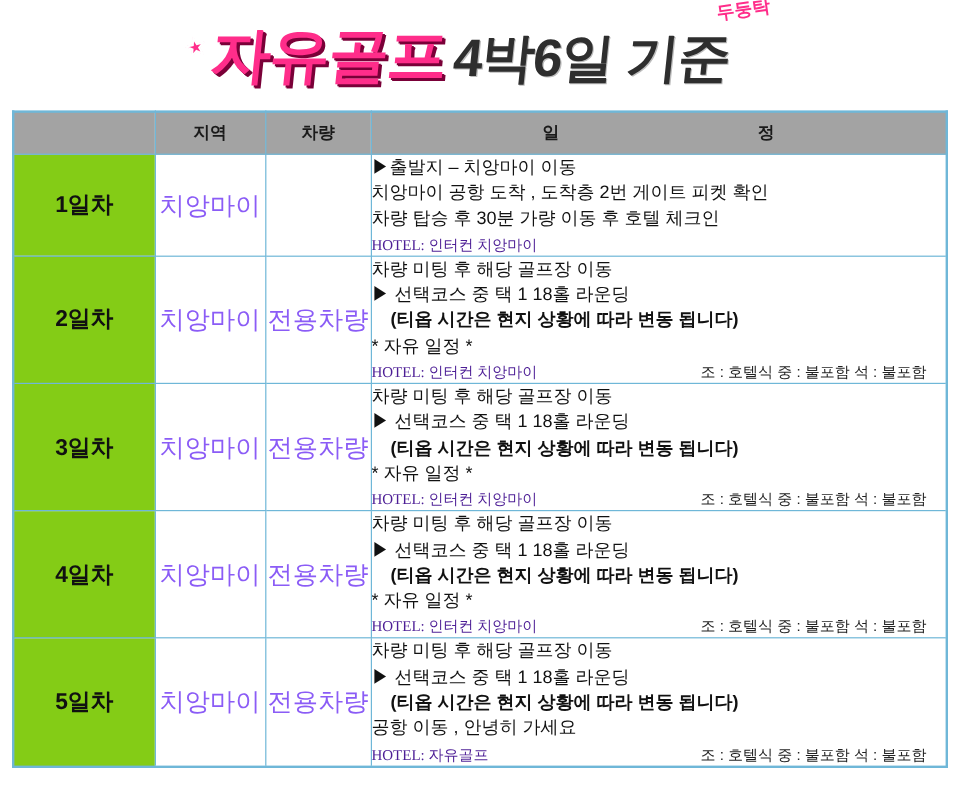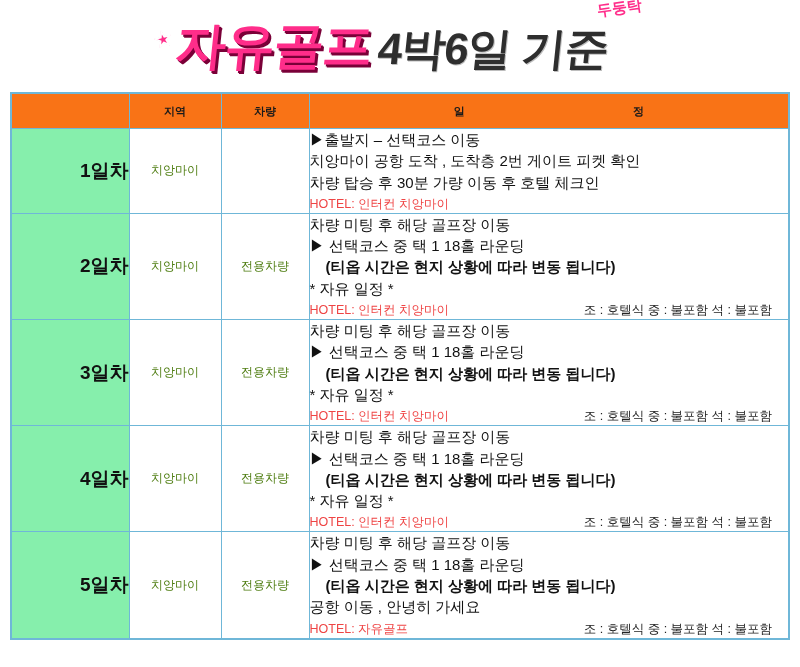--- a/index.html
+++ b/index.html
@@ -88,68 +88,68 @@
     border-collapse: collapse;
     width: 780px;
     table-layout: fixed;
     border: 2px solid #6fb7d8;
   }
   table.sched td, table.sched th {
     border: 1px solid #6fb7d8;
     padding: 0;
   }
   thead th {
-    background: #f97316;
+    background: #a3a3a3;
     height: 34px;
-    font-size: 11px;
+    font-size: 14px;
     font-weight: bold;
     color: #1a1a1a;
     text-align: center;
   }
   .col-day   { width: 118px; }
   .col-area  { width: 92px; }
   .col-car   { width: 88px; }
   .col-sched { width: auto; }
 
   .hdr-sched-inner {
     display: flex;
     justify-content: space-around;
     padding: 0 60px;
   }
 
   td.day-cell {
-    text-align: right;
+    text-align: center;
     font-size: 19px;
     font-weight: bold;
     color: #111;
-    background: #86efac;
+    background: #84cc16;
   }
   td.area-cell, td.car-cell {
     text-align: center;
-    font-size: 12px;
-    color: #4d7c0f;
+    font-size: 21px;
+    color: #8b5cf6;
   }
   td.sched-cell {
     padding: 7px 8px 6px 8px;
     vertical-align: top;
   }
   .ln {
     font-size: 15px;
     color: #111;
     line-height: 1.42;
     white-space: nowrap;
   }
   .ln.indent { padding-left: 16px; font-weight: bold; }
   .meal-row {
     display: flex;
     justify-content: space-between;
     align-items: baseline;
     margin-top: 3px;
   }
-  .hotel-txt { font-size: 12.5px; color: #ef4444; }
+  .hotel-txt { font-size: 12.5px; color: #4c1d95; font-family: Liberation Serif, serif; }
   .meal-txt  { font-size: 12.5px; color: #222; padding-right: 16px; }
 </style>
 </head>
 <body>
 
 <div class="page">
 
   <div class="title-wrap">
     <div class="title-inner">
       <span class="star-mark">★</span>
@@ -179,21 +179,21 @@
             </div>
           </th>
         </tr>
       </thead>
       <tbody id="tbody">
           <tr>
             <td class="day-cell">1일차</td>
             <td class="area-cell">치앙마이</td>
             <td class="car-cell"></td>
             <td class="sched-cell">
-              <div class="ln">▶출발지 – 선택코스 이동</div>
+              <div class="ln">▶출발지 – 치앙마이 이동</div>
               <div class="ln">치앙마이 공항 도착 , 도착층 2번 게이트 피켓 확인</div>
               <div class="ln">차량 탑승 후 30분 가량 이동 후 호텔 체크인</div>
               <div class="meal-row">
                 <span class="hotel-txt">HOTEL: 인터컨 치앙마이</span>
                 <span class="meal-txt"></span>
               </div>
             </td>
           </tr>
           <tr>
             <td class="day-cell">2일차</td>

